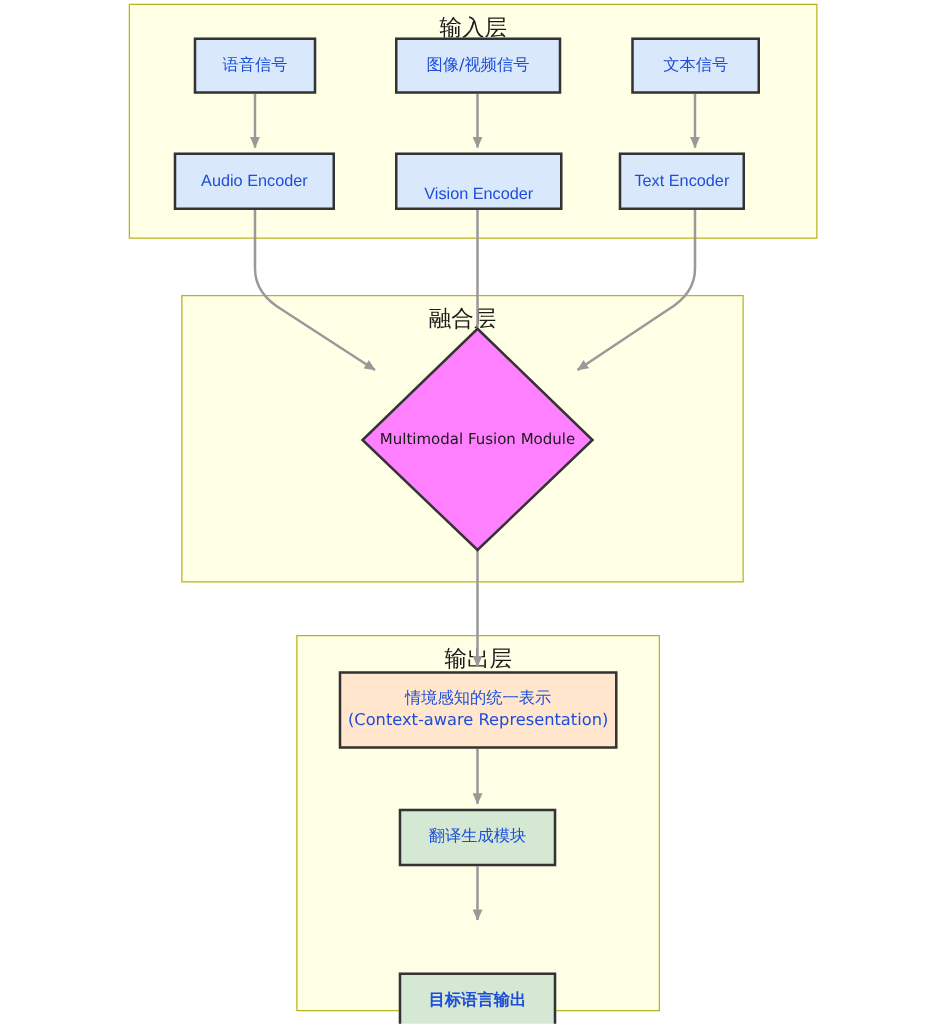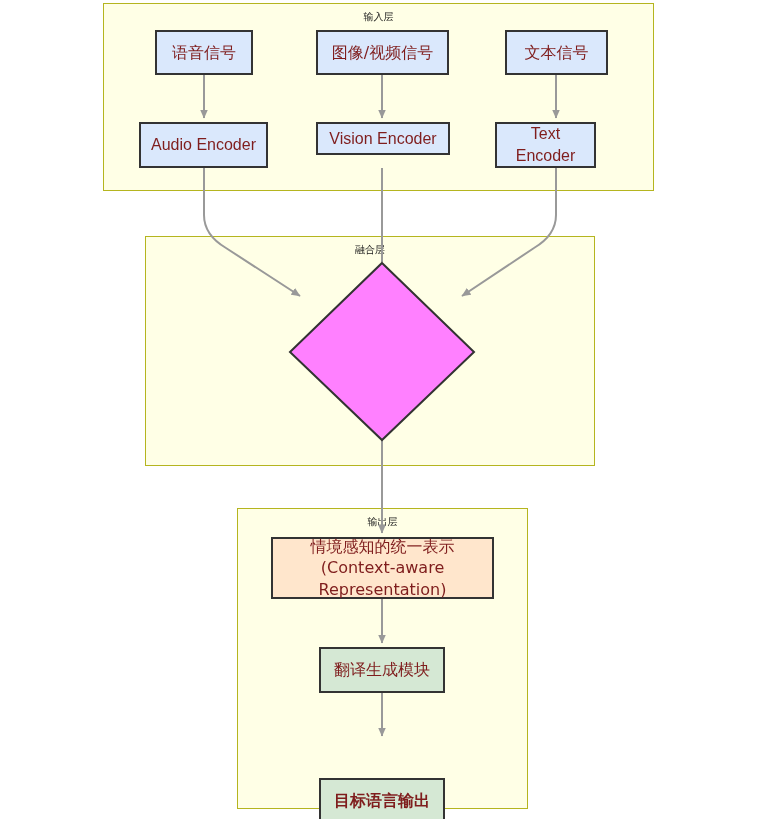--- a/index.html
+++ b/index.html
@@ -26,35 +26,35 @@
     background: #ffffe6;
     border: 1px solid #b5b51f;
     box-sizing: border-box;
   }
   .layer-title {
     position: absolute;
     width: 100%;
     text-align: center;
     top: 6px;
     left: 0;
-    font-size: 10px;
+    font-size: 18px;
     color: #1a1a1a;
     font-family: "DejaVu Sans", "Liberation Sans", sans-serif;
     white-space: nowrap;
   }
   .node {
     position: absolute;
     box-sizing: border-box;
     display: flex;
     align-items: center;
     justify-content: center;
     text-align: center;
     border: 2px solid #333333;
-    font-size: 16px;
-    color: #7f1d1d;
+    font-size: 13px;
+    color: #1d4ed8;
     line-height: 1.35;
     padding: 2px 4px;
   }
   .node-blue {
     background: #dae8fc;
     border-color: #333333;
   }
   .node-orange {
     background: #ffe6cc;
     border-color: #333333;
@@ -142,31 +142,34 @@
   </div>
 
   <div class="node node-blue node-cn" style="left:505px; top:30px; width:103px; height:45px;">
     <span>文本信号</span>
   </div>
 
   <div class="node node-blue" style="left:139px; top:122px; width:129px; height:46px;">
     <span>Audio Encoder</span>
   </div>
 
-  <div class="node node-blue" style="left:316px; top:122px; width:134px; height:33px;">
+  <div class="node node-blue" style="left:316px; top:122px; width:134px; height:46px;align-items:flex-end;">
     <span>Vision Encoder</span>
   </div>
 
   <div class="node node-blue" style="left:495px; top:122px; width:101px; height:46px;">
     <span>Text Encoder</span>
   </div>
 
   <svg class="shapes" viewBox="0 0 760 819" style="pointer-events:none;">
     <polygon points="382,263 474,352 382,440 290,352" fill="#ff80ff" stroke="#333333" stroke-width="2" style="pointer-events:auto;"></polygon>
   </svg>
+  <div class="diamond-label" style="left:290px; top:344px; width:184px;">
+    <span>Multimodal Fusion Module</span>
+  </div>
 
   <div class="node node-green node-cn" style="left:319px; top:647px; width:126px; height:46px;">
     <span>翻译生成模块</span>
   </div>
 
   <div class="node node-orange node-cn" style="left:271px; top:537px; width:223px; height:62px; flex-direction:column;">
     <span>情境感知的统一表示</span>
     <span>(Context-aware Representation)</span>
   </div>
 

